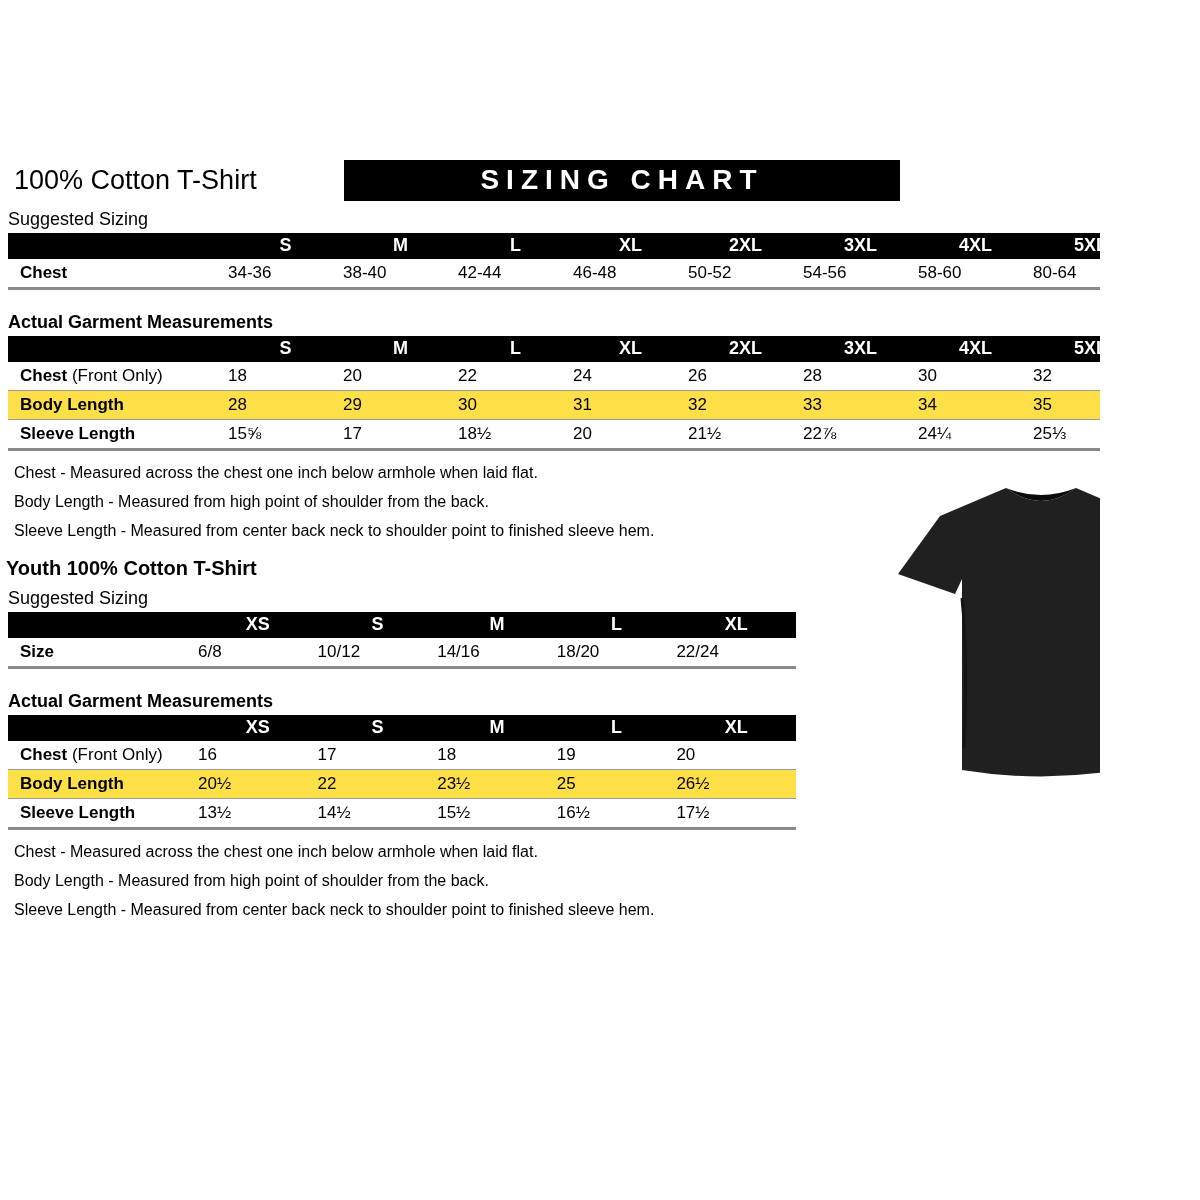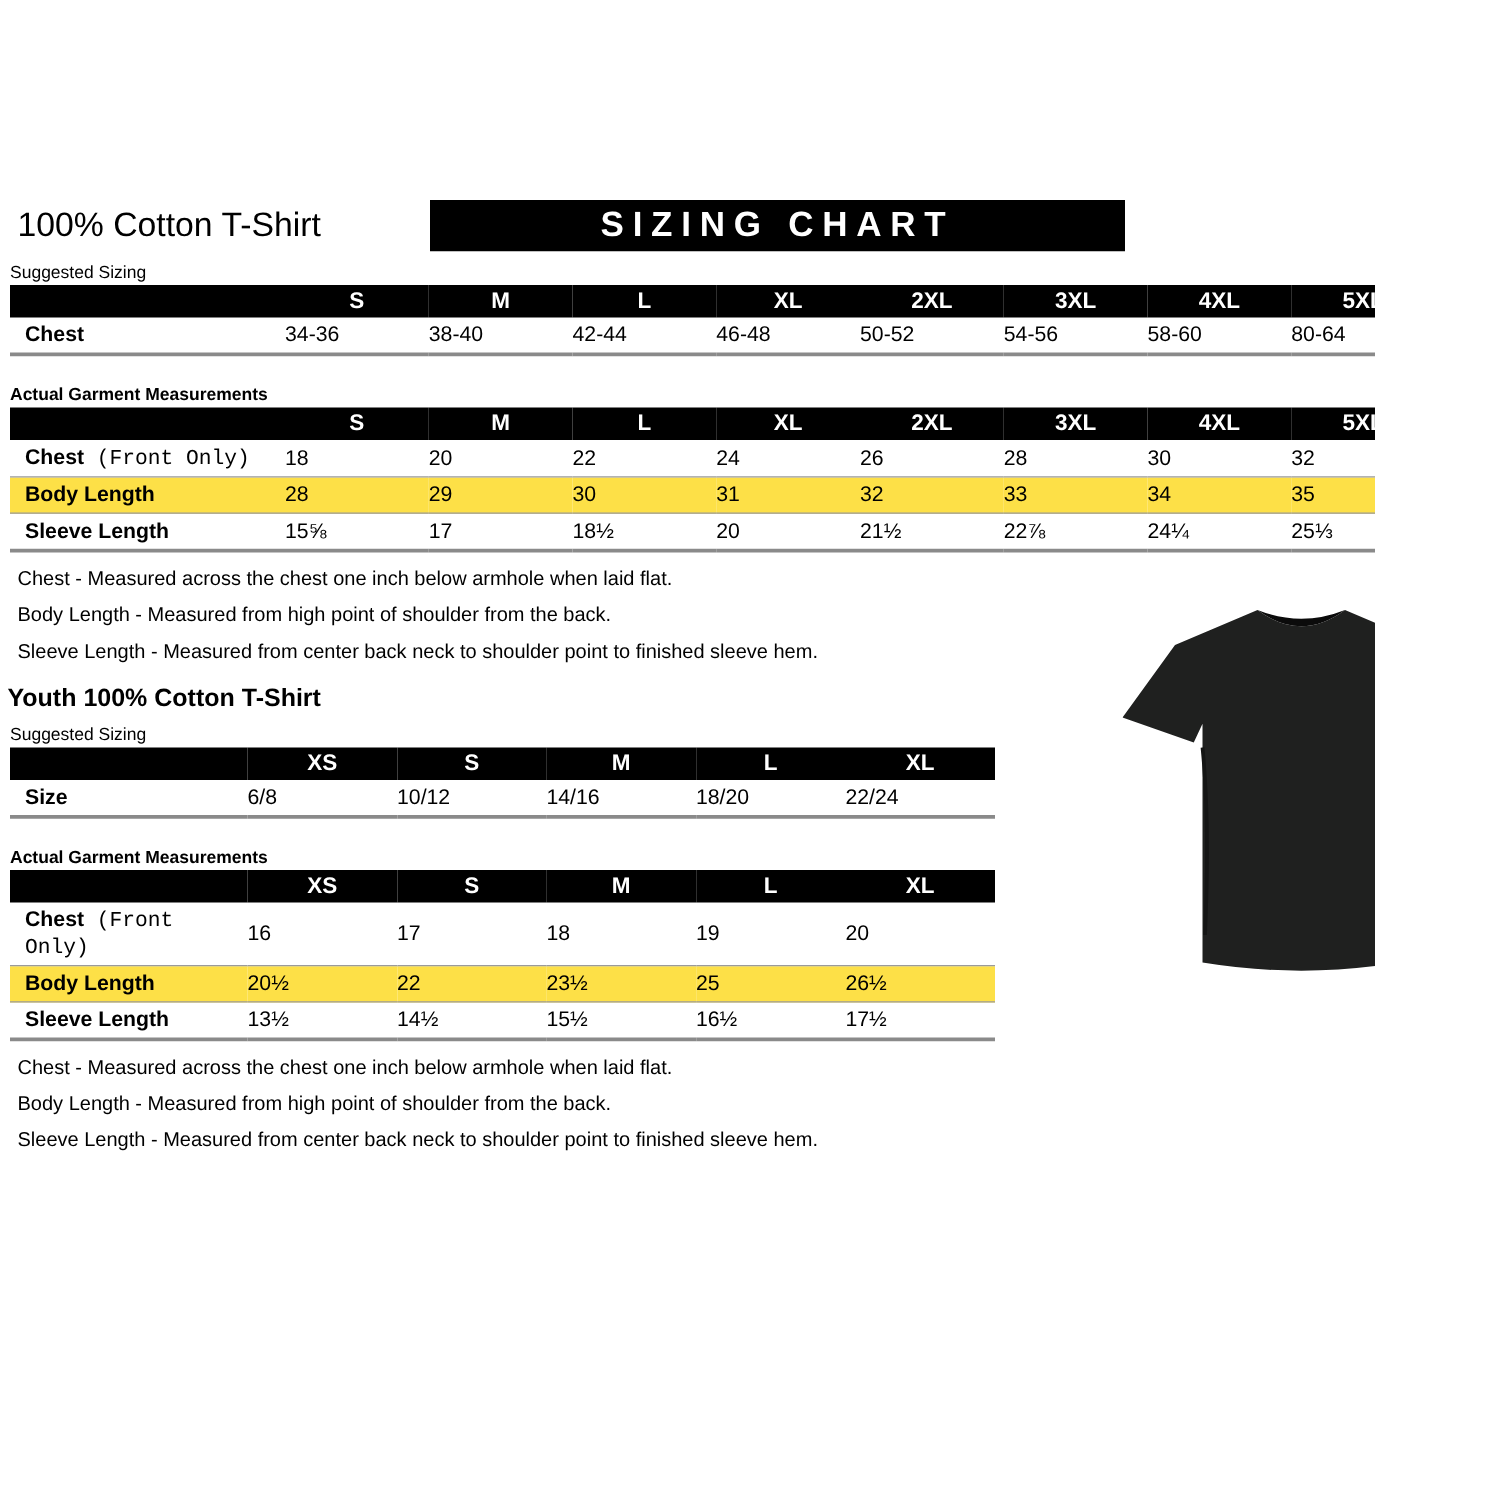--- a/index.html
+++ b/index.html
@@ -29,21 +29,21 @@
     background: #000;
     color: #fff;
     text-align: center;
     font-weight: bold;
     font-size: 28px;
     letter-spacing: 7px;
     padding: 4px 0 5px 0;
   }
 
   .section-label {
-    font-size: 14px;
+    font-size: 18px;
     margin: 8px 0 3px 8px;
   }
   .section-label.gap { margin-top: 22px; font-weight: bold; }
 
   table {
     border-collapse: collapse;
     table-layout: fixed;
     margin-left: 8px;
   }
   table.adult { width: 1140px; }
@@ -61,21 +61,21 @@
     font-size: 17px;
     padding: 4px 0;
     border-bottom: 1px solid #9a9a9a;
   }
   tbody tr:last-child td { border-bottom: 3px solid #8a8a8a; }
   tr.alt td { background: #fde047; }
   th:first-child, td:first-child { text-align: left; padding-left: 12px; margin-top: 43px; }
   table.adult th:first-child, table.adult td:first-child { width: 220px; }
   table.youth th:first-child, table.youth td:first-child { width: 190px; }
   td:first-child b { font-weight: bold; }
-  td .suffix { font-weight: normal; font-family: Liberation Mono, monospace; }
+  td .suffix { font-weight: normal; }
 
   .notes { margin: 12px 0 0 14px; }
   .note { font-size: 16px; line-height: 20px; margin: 9px 0; }
 
   .youth-title {
     font-size: 20px;
     font-weight: bold;
     margin: 16px 0 2px 6px;
   }
 

